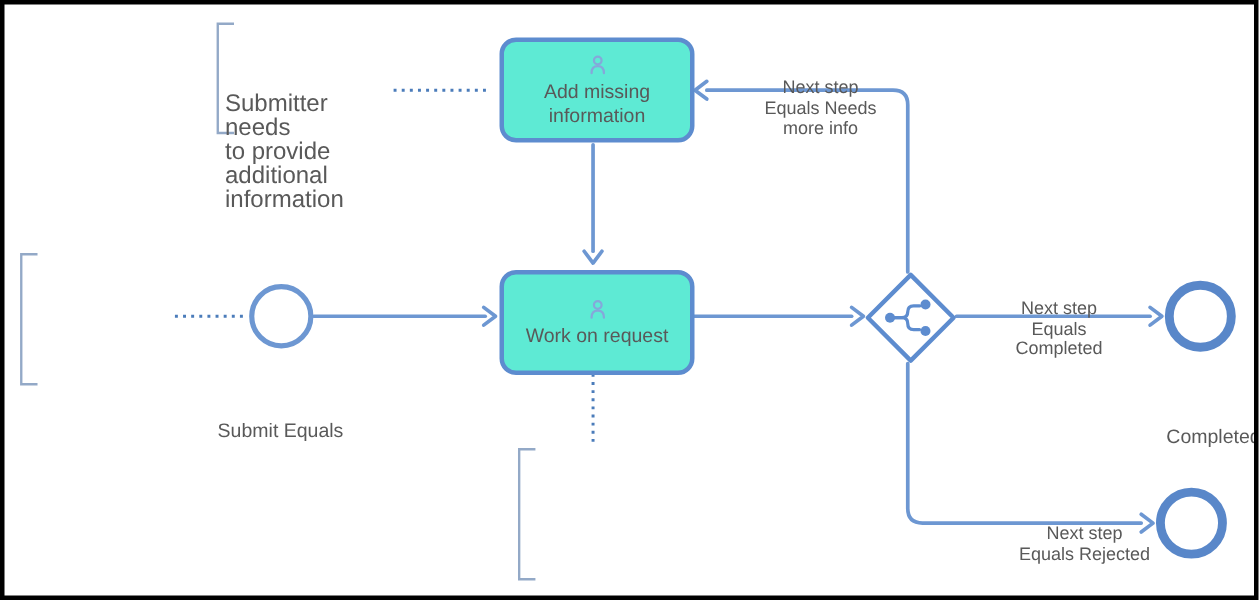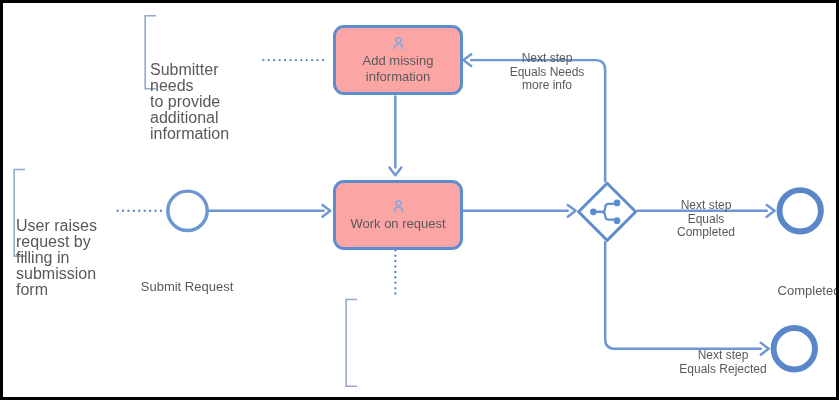--- a/index.html
+++ b/index.html
@@ -28,21 +28,21 @@
   .bracket{stroke:var(--c-bracket);stroke-width:1.6;fill:none;}
   .ring-thin{stroke:var(--c-line);stroke-width:3.5;fill:#fff;}
   .ring-thick{stroke:var(--c-ring);stroke-width:6;fill:#fff;}
   .diamond{stroke:var(--c-border);stroke-width:3;fill:#fff;stroke-linejoin:round;}
   .gicon-dot{fill:var(--c-border);}
   .gicon-path{stroke:var(--c-border);stroke-width:2.2;fill:none;stroke-linecap:round;}
 
   .task{
     position:absolute;width:130px;height:70px;
     border:3px solid var(--c-border);border-radius:11px;
-    background:#fca5a5;
+    background:#5eead4;
     display:flex;flex-direction:column;align-items:center;justify-content:center;
     gap:2px;
     color:var(--c-text);font-size:13px;line-height:16px;text-align:center;
     white-space:pre-line;font-weight:300;
   }
   .task .p-icon{flex:0 0 auto;height:15px;display:flex;align-items:center;}
   .txt{
     position:absolute;color:var(--c-text);font-weight:300;
     white-space:pre-line;
     margin-top:40px;
@@ -116,32 +116,27 @@
         <path d="M3.6 13.6 Q3.6 8.7 8 8.7 Q12.4 8.7 12.4 13.6" fill="none" stroke="var(--c-icon)" stroke-width="1.6" stroke-linecap="round"></path>
       </svg>
     </span>
     <span>Work on request</span>
   </div>
 
   <div class="txt ann" style="left:147px;top:19px;width:112px;">Submitter needs
 to provide
 additional
 information</div>
-  <div class="txt ann" style="left:13px;top:175px;width:95px;">User raises
-request by
-filling in
-submission
-form</div>
 
   <div class="txt edge-lbl" style="left:488px;top:9px;width:112px;">Next step
 Equals Needs
 more info</div>
   <div class="txt edge-lbl" style="left:653px;top:156px;width:100px;">Next step
 Equals
 Completed</div>
   <div class="txt edge-lbl" style="left:655px;top:306px;width:130px;">Next step
 Equals Rejected</div>
 
-  <div class="txt node-lbl" style="left:124px;top:236px;width:120px;">Submit Request</div>
+  <div class="txt node-lbl" style="left:124px;top:236px;width:120px;">Submit Equals</div>
   <div class="txt node-lbl" style="left:746px;top:240px;width:120px;">Completed</div>
   <div class="txt node-lbl" style="left:740px;top:377px;width:120px;">Rejected</div>
 
 </div>
 
 </body></html>

